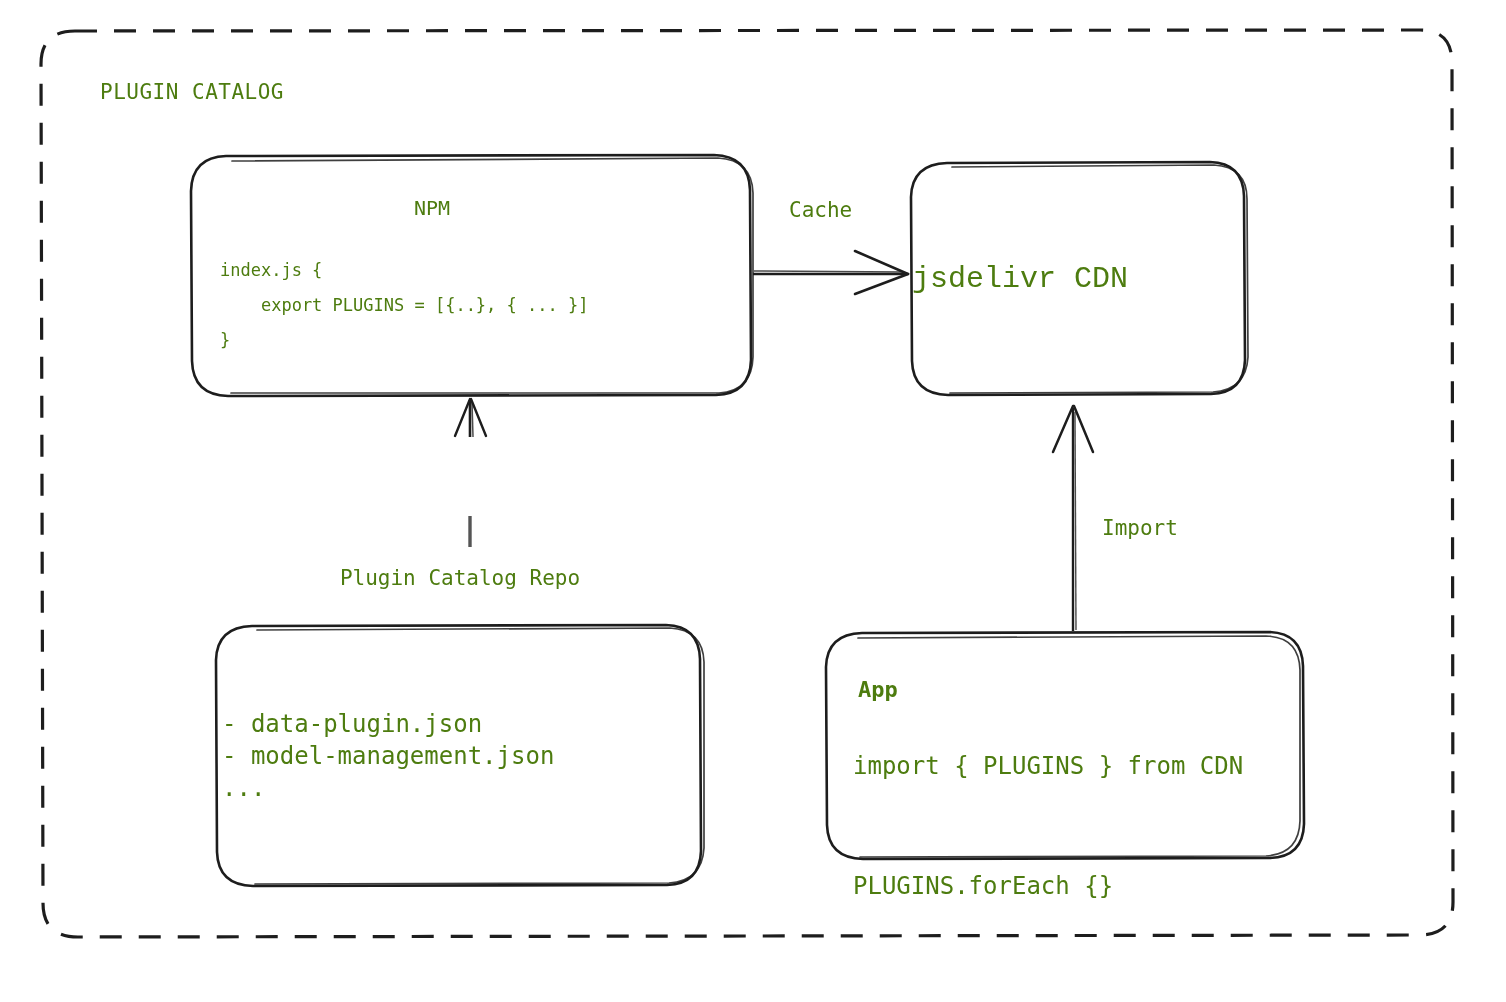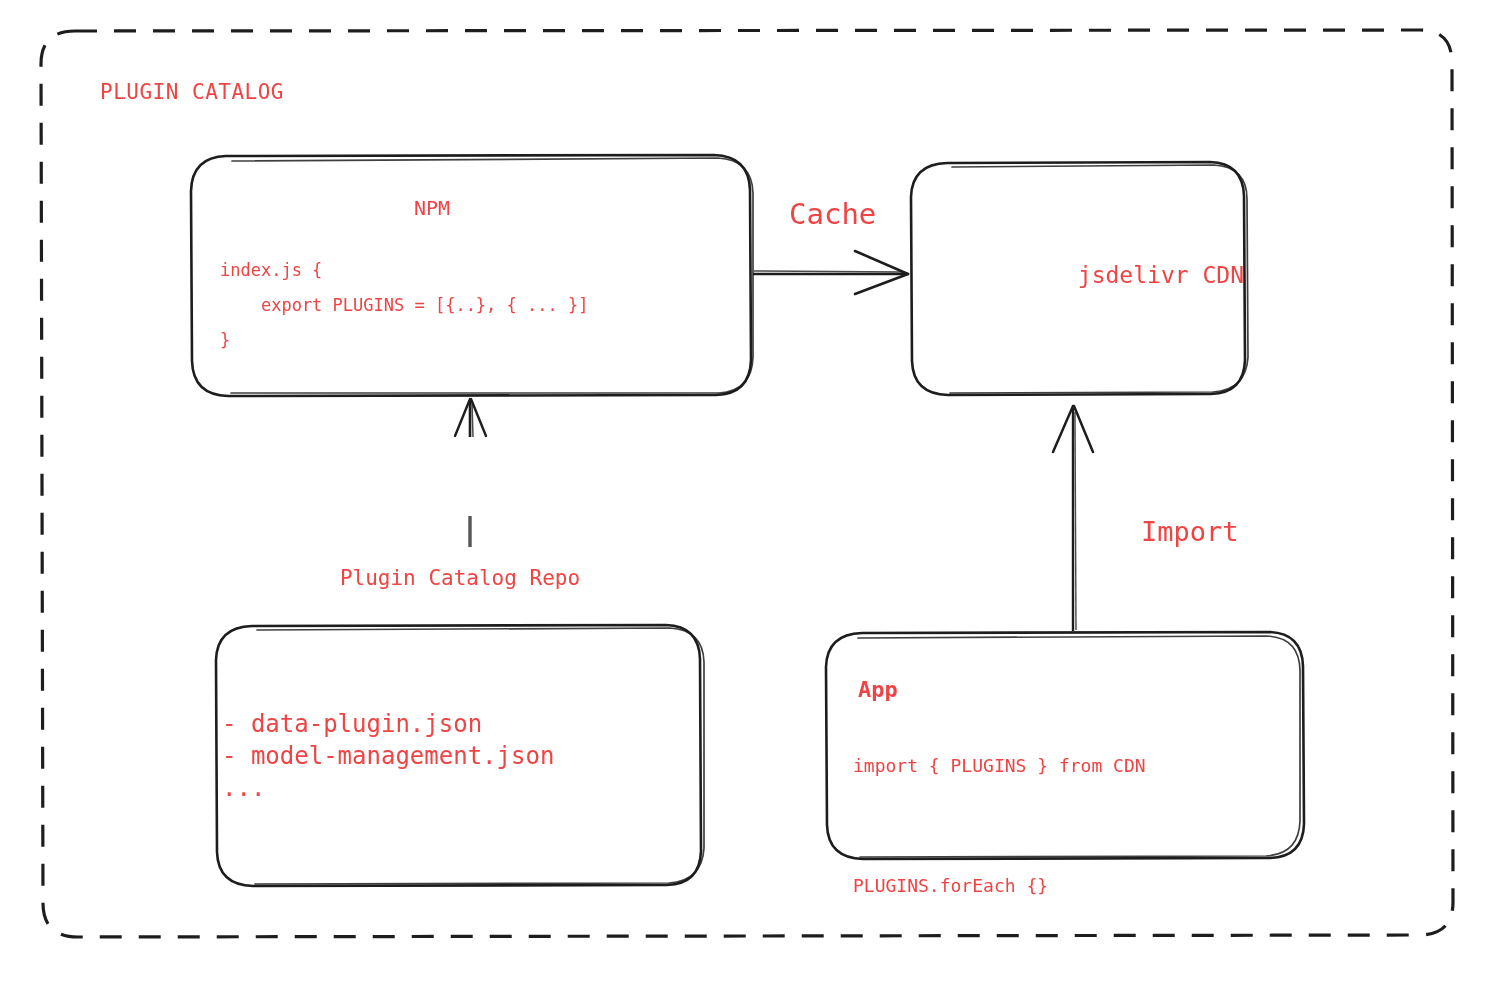--- a/index.html
+++ b/index.html
@@ -17,36 +17,36 @@
   }
   svg.layer {
     position: absolute;
     left: 0;
     top: 0;
     width: 1506px;
     height: 1002px;
   }
   .txt {
     position: absolute;
-    color: #ef4444;
+    color: #4d7c0f;
     font-family: "DejaVu Sans Mono", "Liberation Mono", monospace;
     white-space: pre;
     line-height: 1.0;
   }
   .group-title   { left: 100px;  top: 82px;   font-size: 21px; letter-spacing: 0.5px; }
   .npm-title     { left: 190px;  top: 198px;  width: 484px; text-align: center; font-size: 20px; }
   .npm-code      { left: 220px;  top: 253px;  font-size: 17px; line-height: 35px; }
-  .cdn-title     { left: 912px;  top: 264px;  width: 332px; text-align: right; font-size: 23px; }
-  .cache-lbl     { left: 789px;  top: 200px;  font-size: 29px; }
-  .import-lbl    { left: 1141px; top: 518px;  font-size: 27px; }
+  .cdn-title     { left: 912px;  top: 264px;  width: 332px; text-align: left; font-size: 30px; font-family: Liberation Mono, monospace; }
+  .cache-lbl     { left: 789px;  top: 200px;  font-size: 21px; }
+  .import-lbl    { left: 1102px; top: 518px;  font-size: 21px; }
   .webpack-lbl   { left: 300px;  top: 448px;  width: 340px; text-align: center; font-size: 21px; line-height: 32px; }
   .repo-lbl      { left: 230px;  top: 568px;  width: 460px; text-align: center; font-size: 21px; }
   .repo-code     { left: 222px;  top: 708px;  font-size: 24px; line-height: 32px; }
   .app-title     { left: 858px;  top: 679px;  font-size: 22px; font-weight: bold; }
-  .app-code      { left: 853px;  top: 736px;  font-size: 18px; line-height: 60px; }
+  .app-code      { left: 853px;  top: 736px;  font-size: 24px; line-height: 60px; }
 </style>
 </head>
 <body>
 
 <div id="canvas">
 
   <svg class="layer" viewBox="0 0 1506 1002" xmlns="http://www.w3.org/2000/svg">
 
     <path d="M 75 31 L 1420 30 Q 1452 30 1452 63 L 1453 902 Q 1453 934 1421 935 L 78 937 Q 43 937 43 903 L 41 64 Q 41 31 75 31 Z" fill="none" stroke="#1d1d1d" stroke-width="3.2" stroke-dasharray="22 17" stroke-linecap="butt"></path>
 

